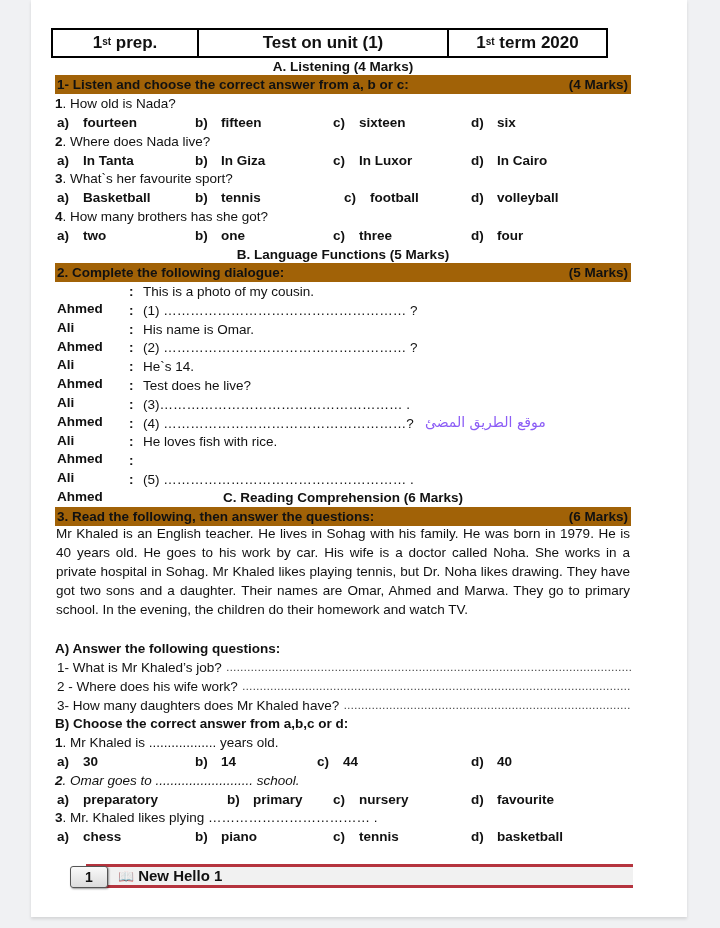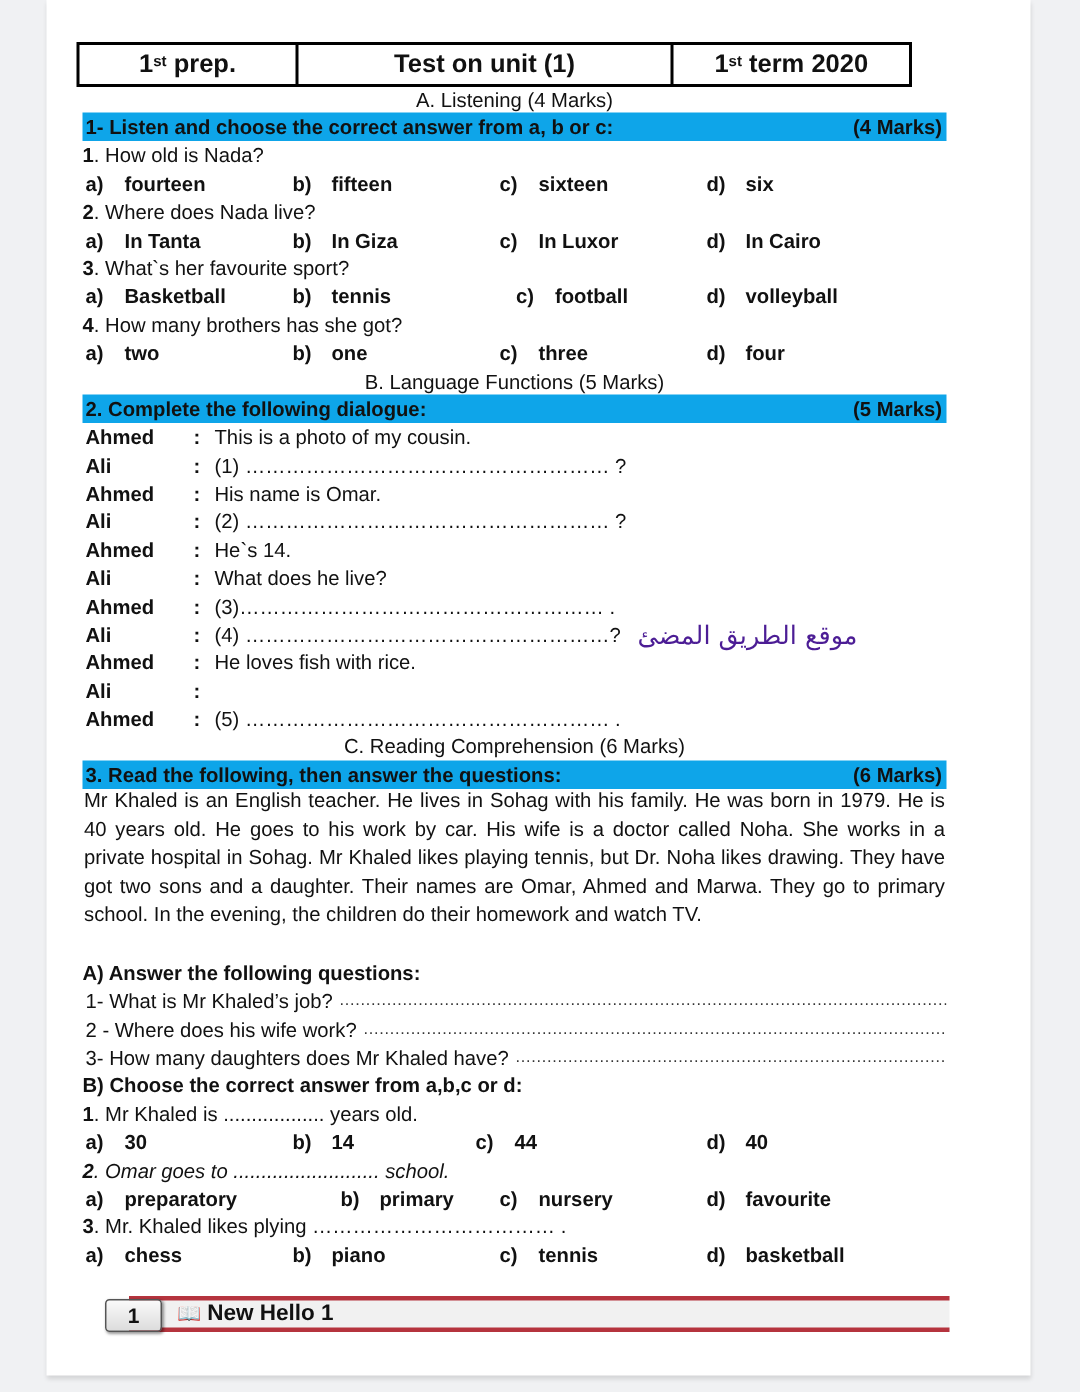--- a/index.html
+++ b/index.html
@@ -19,34 +19,34 @@
     display: flex; align-items: center; justify-content: center; font-size: 17px; font-weight: bold;
     border-right: 2px solid #000;
   }
   .hdr > div:last-child { border-right: none; }
   .hdr .c1 { width: 144px; }
   .hdr .c2 { width: 248px; }
   .hdr .c3 { flex: 1; }
   sup { font-size: 10px; position: relative; top: -2px; }
 
   .row { position: absolute; left: 55px; width: 576px; height: 19px; font-size: 13.5px; line-height: 19px; white-space: nowrap; }
-  .center { text-align: center; font-weight: normal; }
-  .bar { background: #0ea5e9; font-weight: bold; display: flex; justify-content: space-between; padding: 0 3px 0 2px; box-sizing: border-box; }
+  .center { text-align: center; font-weight: bold; }
+  .bar { background: #a16207; font-weight: bold; display: flex; justify-content: space-between; padding: 0 3px 0 2px; box-sizing: border-box; }
   .q b { font-weight: bold; }
   .opts { font-weight: bold; }
   .opt { position: absolute; top: 0; }
   .opt .l { display: inline-block; width: 26px; }
-  .dlg .sp { position: absolute; left: 2px; font-weight: bold; }
+  .dlg .sp { position: absolute; left: 2px; font-weight: bold; margin-top: 17px; }
   .dlg .colon { position: absolute; left: 74px; font-weight: bold; }
   .dlg .tx { position: absolute; left: 88px; }
   .para { position: absolute; left: 56px; top: 525px; width: 574px; font-size: 13.5px; line-height: 18.9px; text-align: justify; }
   .sub { font-weight: bold; }
   .fill { display: flex; }
   .fill .dots { flex: 1; overflow: hidden; letter-spacing: -0.5px; color: #333; font-size: 11px; }
-  .watermark { position: absolute; left: 425px; top: 414px; font-size: 17px; color: #4c1d95; font-family: "DejaVu Sans", sans-serif; direction: rtl; }
+  .watermark { position: absolute; left: 425px; top: 414px; font-size: 14px; color: #8b5cf6; font-family: "DejaVu Sans", sans-serif; direction: rtl; }
 
   .footer { position: absolute; left: 70px; top: 864px; width: 563px; height: 24px; }
   .footer .band {
     position: absolute; left: 16px; top: 0; right: 0; height: 24px; background: #f1f1f1;
     border-top: 3px solid #b5343e; border-bottom: 3px solid #b5343e; box-sizing: border-box;
   }
   .footer .pgno {
     position: absolute; left: 0; top: 2px; width: 36px; height: 20px; background: linear-gradient(#fafafa, #dcdcdc);
     border: 1px solid #555; border-radius: 3px; box-shadow: 1px 1px 2px rgba(0,0,0,0.4);
     font-weight: bold; font-size: 14px; text-align: center; line-height: 20px;
@@ -139,21 +139,21 @@
       <span class="tx">(2) ……………………………………………… ?</span>
     </div>
     <div class="row dlg" style="top: 357.2px;">
       <span class="sp">Ahmed</span>
       <span class="colon">:</span>
       <span class="tx">He`s 14.</span>
     </div>
     <div class="row dlg" style="top: 376px;">
       <span class="sp">Ali</span>
       <span class="colon">:</span>
-      <span class="tx">What does he live?</span>
+      <span class="tx">Test does he live?</span>
     </div>
     <div class="row dlg" style="top: 394.8px;">
       <span class="sp">Ahmed</span>
       <span class="colon">:</span>
       <span class="tx">(3)……………………………………………… .</span>
     </div>
     <div class="row dlg" style="top: 413.6px;">
       <span class="sp">Ali</span>
       <span class="colon">:</span>
       <span class="tx">(4) ………………………………………………?</span>

